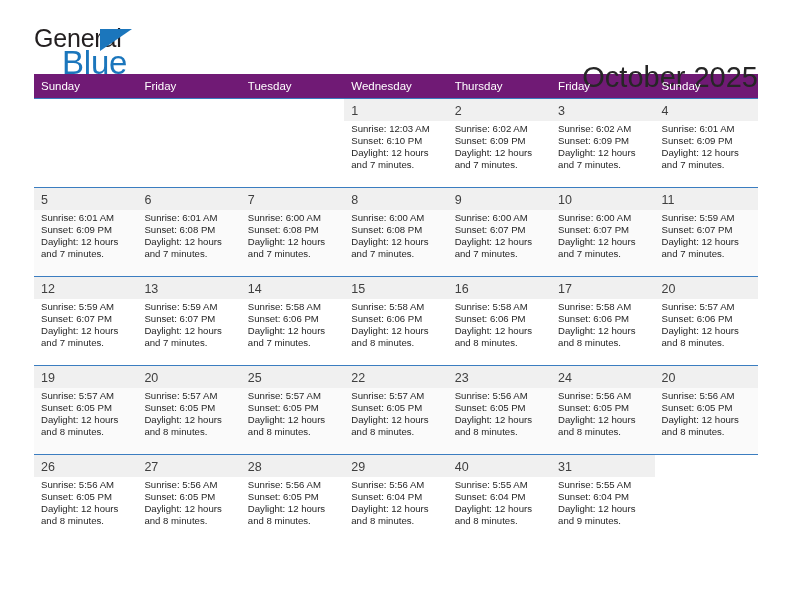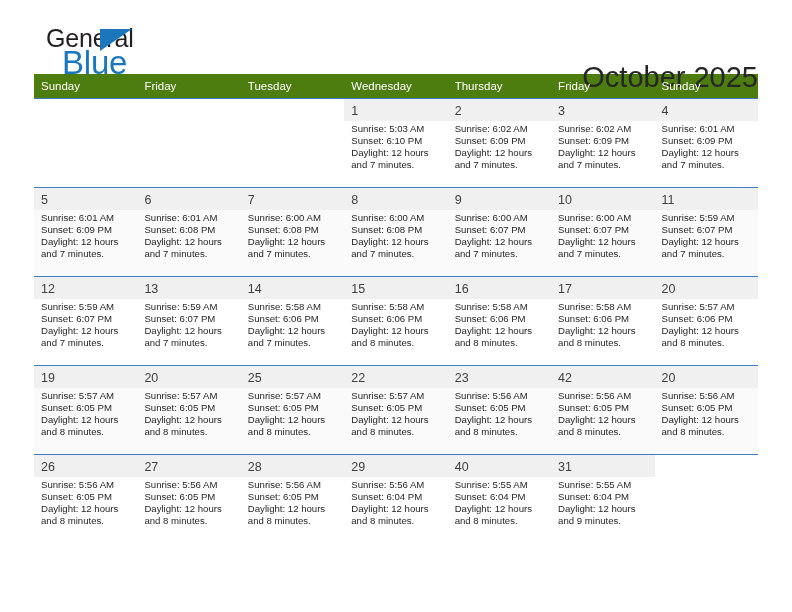--- a/index.html
+++ b/index.html
@@ -39,21 +39,20 @@
     line-height: 1;
     user-select: none;
   }
   .logo-general {
     position: absolute;
     left: 0;
     top: 0;
     font-size: 25px;
     color: #231f20;
     letter-spacing: -0.2px;
-    margin-left: 12px;
   }
   .logo-blue {
     position: absolute;
     left: 28px;
     top: 20px;
     font-size: 33px;
     color: #1b76bc;
     letter-spacing: -0.2px;
   }
   .logo-triangle {
@@ -85,21 +84,21 @@
     white-space: nowrap;
   }
 
   
   .calendar {
     width: 724px;
     border-collapse: collapse;
     table-layout: fixed;
   }
   .calendar th {
-    background: #4d7c0f;
+    background: #701a75;
     color: #ffffff;
     font-size: 11.5px;
     font-weight: normal;
     text-align: left;
     padding: 6px 0 6px 7px;
     height: 19px;
     box-sizing: border-box;
     border: none;
   }
   .calendar td {
@@ -176,21 +175,21 @@
           </td>
           <td class="empty">
             <div class="cell-inner"></div>
           </td>
           <td class="empty">
             <div class="cell-inner"></div>
           </td>
           <td>
             <div class="cell-inner">
               <div class="daynum daynum-strip">1</div>
-              <div class="detail">Sunrise: 5:03 AM</div>
+              <div class="detail">Sunrise: 12:03 AM</div>
               <div class="detail">Sunset: 6:10 PM</div>
               <div class="detail">Daylight: 12 hours</div>
               <div class="detail">and 7 minutes.</div>
             </div>
           </td>
           <td>
             <div class="cell-inner">
               <div class="daynum daynum-strip">2</div>
               <div class="detail">Sunrise: 6:02 AM</div>
               <div class="detail">Sunset: 6:09 PM</div>
@@ -388,21 +387,21 @@
             <div class="cell-inner">
               <div class="daynum daynum-strip">23</div>
               <div class="detail">Sunrise: 5:56 AM</div>
               <div class="detail">Sunset: 6:05 PM</div>
               <div class="detail">Daylight: 12 hours</div>
               <div class="detail">and 8 minutes.</div>
             </div>
           </td>
           <td>
             <div class="cell-inner">
-              <div class="daynum daynum-strip">42</div>
+              <div class="daynum daynum-strip">24</div>
               <div class="detail">Sunrise: 5:56 AM</div>
               <div class="detail">Sunset: 6:05 PM</div>
               <div class="detail">Daylight: 12 hours</div>
               <div class="detail">and 8 minutes.</div>
             </div>
           </td>
           <td>
             <div class="cell-inner">
               <div class="daynum daynum-strip">20</div>
               <div class="detail">Sunrise: 5:56 AM</div>

